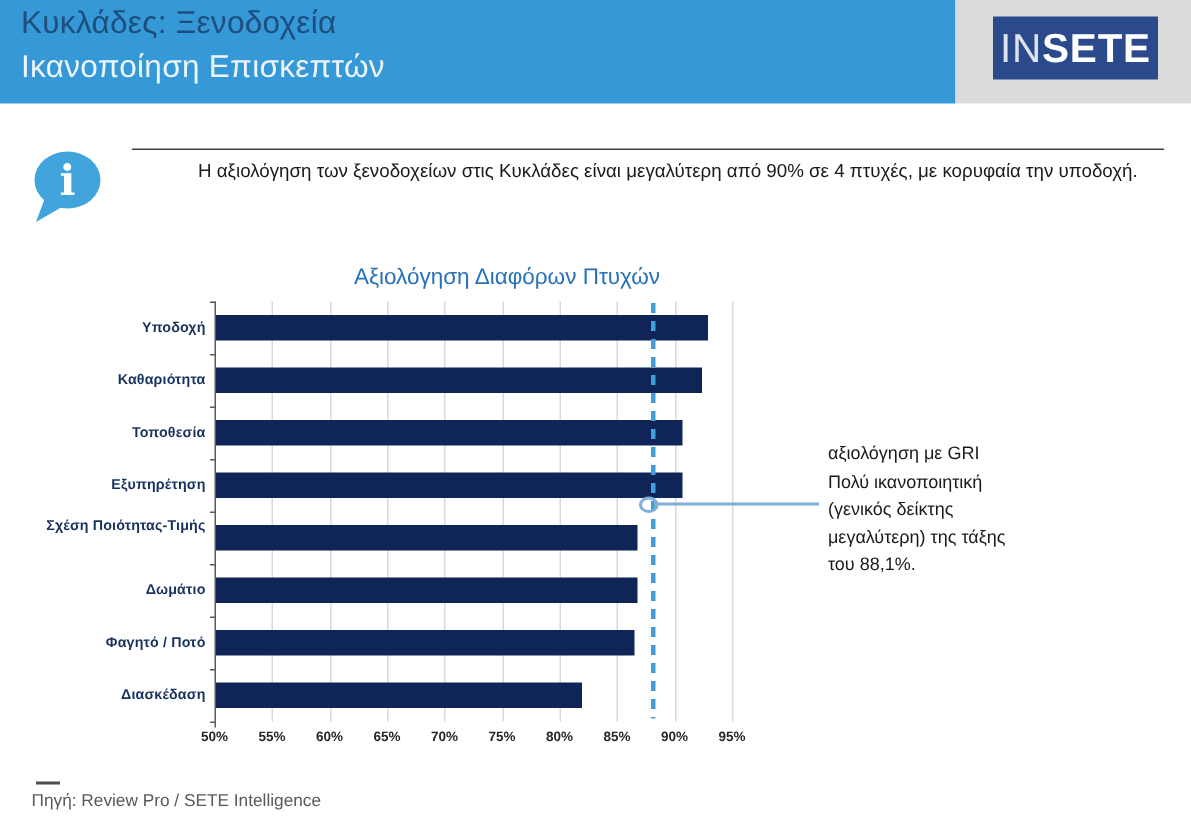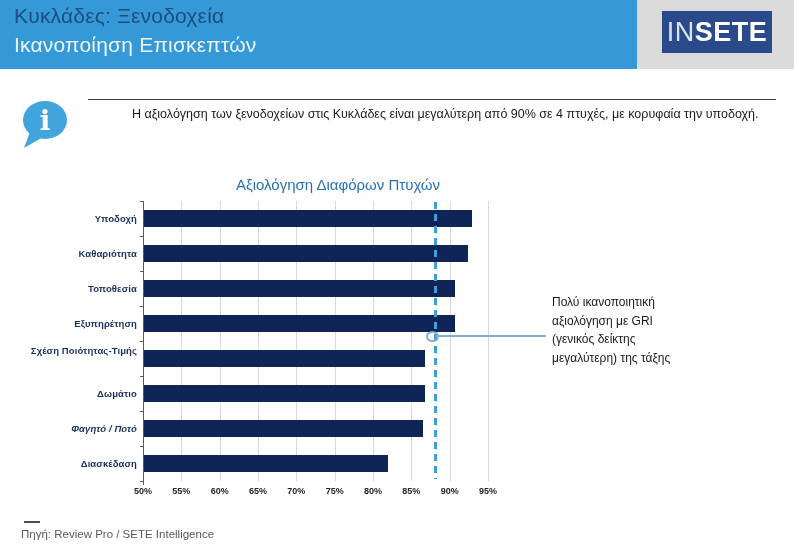--- a/index.html
+++ b/index.html
@@ -70,21 +70,21 @@
 </div>
 
 <div class="chart-title">Αξιολόγηση Διαφόρων Πτυχών</div>
 <div class="cat-labels">
     <div class="cat-label" style="top: 0px;">Υποδοχή</div>
     <div class="cat-label" style="top: 35px;">Καθαριότητα</div>
     <div class="cat-label" style="top: 70px;">Τοποθεσία</div>
     <div class="cat-label" style="top: 105px;">Εξυπηρέτηση</div>
     <div class="cat-label" style="top: 132px;">Σχέση Ποιότητας-Τιμής</div>
     <div class="cat-label" style="top: 175px;">Δωμάτιο</div>
-    <div class="cat-label" style="top: 210px; font-style: italic;">Φαγητό / Ποτό</div>
+    <div class="cat-label" style="top: 210px;">Φαγητό / Ποτό</div>
     <div class="cat-label" style="top: 245px;">Διασκέδαση</div>
   </div>
 <div class="plot-area">
   <div class="axis-tail"></div>
 <div class="gridline" style="left: 37.3333px;"></div>
     <div class="gridline" style="left: 75.6667px;"></div>
     <div class="gridline" style="left: 114px;"></div>
     <div class="gridline" style="left: 152.333px;"></div>
     <div class="gridline" style="left: 190.667px;"></div>
     <div class="gridline" style="left: 229px;"></div>
@@ -118,20 +118,21 @@
     <div class="x-label" style="left: 174.667px;">75%</div>
     <div class="x-label" style="left: 213px;">80%</div>
     <div class="x-label" style="left: 251.333px;">85%</div>
     <div class="x-label" style="left: 289.667px;">90%</div>
     <div class="x-label" style="left: 328px;">95%</div>
   </div>
 <div class="ref-line" style="left: 434px;"></div>
 <div class="callout-line"></div>
 <div class="callout-oval"></div>
 <div class="annotation">
+  <div>αξιολόγηση με GRI</div>
   <div>Πολύ ικανοποιητική</div>
-  <div>αξιολόγηση με GRI</div>
   <div>(γενικός δείκτης</div>
   <div>μεγαλύτερη) της τάξης</div>
+  <div>του 88,1%.</div>
 </div>
 
 <div class="footer-rule"></div>
 <div class="footer-text">Πηγή: Review Pro / SETE Intelligence</div>
 
 </body></html>

